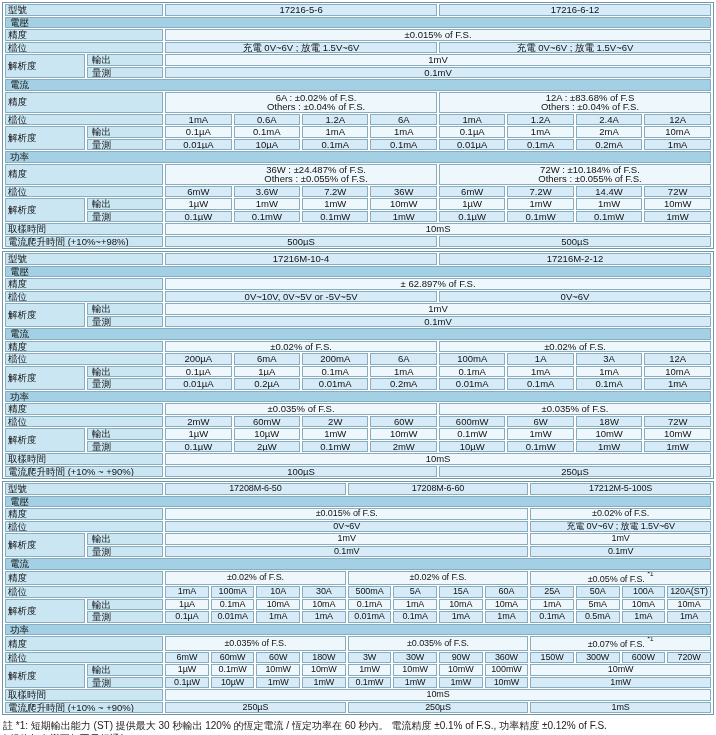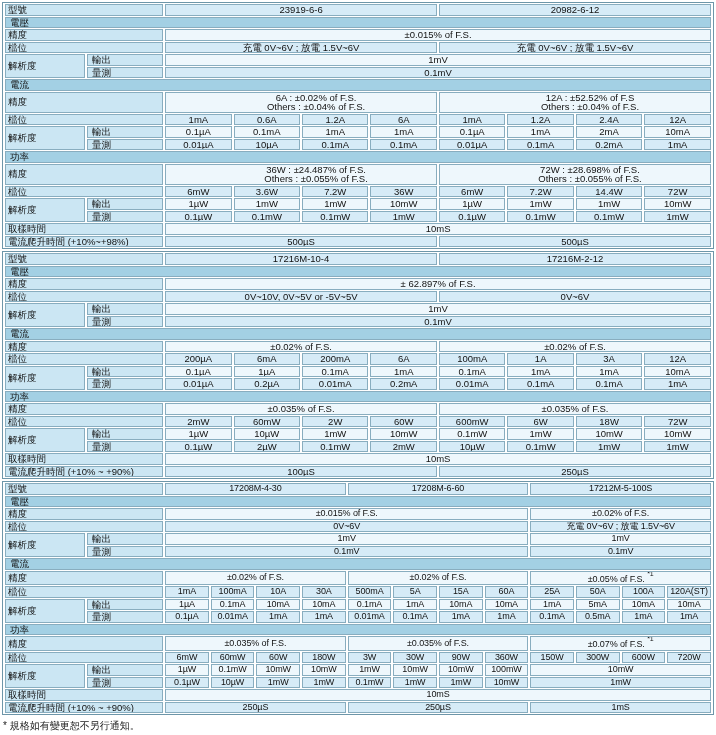--- a/index.html
+++ b/index.html
@@ -59,22 +59,22 @@
         <col style="width:20.8px">
         <col style="width:20.8px">
         <col style="width:20.8px">
         <col style="width:20.8px">
         <col style="width:20.8px">
         <col style="width:20.8px">
       </colgroup>
       <tbody>
         <tr>
           <td class="lab" colspan="2">型號</td>
-          <td class="c rb" colspan="12">23919-6-6</td>
-          <td class="c rb" colspan="12">20982-6-12</td>
+          <td class="c rb" colspan="12">17216-5-6</td>
+          <td class="c rb" colspan="12">17216-6-12</td>
         </tr>
         <tr>
           <td class="bandtd" colspan="26">電壓</td>
         </tr>
         <tr>
           <td class="lab" colspan="2">精度</td>
           <td class="c ra" colspan="24">±0.015% of F.S.</td>
         </tr>
         <tr>
           <td class="lab" colspan="2">檔位</td>
@@ -93,21 +93,21 @@
         <tr>
           <td class="bandtd" colspan="26">電流</td>
         </tr>
         <tr>
           <td class="lab" colspan="2">精度</td>
           <td class="c ra" colspan="12">
             <div>6A : ±0.02% of F.S.</div>
             <div>Others : ±0.04% of F.S.</div>
           </td>
           <td class="c ra" colspan="12">
-            <div>12A : ±52.52% of F.S</div>
+            <div>12A : ±83.68% of F.S</div>
             <div>Others : ±0.04% of F.S.</div>
           </td>
         </tr>
         <tr>
           <td class="lab" colspan="2">檔位</td>
           <td class="c rb" colspan="3">1mA</td>
           <td class="c rb" colspan="3">0.6A</td>
           <td class="c rb" colspan="3">1.2A</td>
           <td class="c rb" colspan="3">6A</td>
           <td class="c rb" colspan="3">1mA</td>
@@ -141,21 +141,21 @@
         <tr>
           <td class="bandtd" colspan="26">功率</td>
         </tr>
         <tr>
           <td class="lab" colspan="2">精度</td>
           <td class="c ra" colspan="12">
             <div>36W : ±24.487% of F.S.</div>
             <div>Others : ±0.055% of F.S.</div>
           </td>
           <td class="c ra" colspan="12">
-            <div>72W : ±28.698% of F.S.</div>
+            <div>72W : ±10.184% of F.S.</div>
             <div>Others : ±0.055% of F.S.</div>
           </td>
         </tr>
         <tr>
           <td class="lab" colspan="2">檔位</td>
           <td class="c rb" colspan="3">6mW</td>
           <td class="c rb" colspan="3">3.6W</td>
           <td class="c rb" colspan="3">7.2W</td>
           <td class="c rb" colspan="3">36W</td>
           <td class="c rb" colspan="3">6mW</td>
@@ -373,21 +373,21 @@
         <col style="width:20.8px">
         <col style="width:20.8px">
         <col style="width:20.8px">
         <col style="width:20.8px">
         <col style="width:20.8px">
         <col style="width:20.8px">
       </colgroup>
       <tbody>
         <tr>
           <td class="lab" colspan="2">型號</td>
-          <td class="c rb" colspan="8">17208M-4-30</td>
+          <td class="c rb" colspan="8">17208M-6-50</td>
           <td class="c rb" colspan="8">17208M-6-60</td>
           <td class="c rb" colspan="8">17212M-5-100S</td>
         </tr>
         <tr>
           <td class="bandtd" colspan="26">電壓</td>
         </tr>
         <tr>
           <td class="lab" colspan="2">精度</td>
           <td class="c ra" colspan="16">±0.015% of F.S.</td>
           <td class="c ra" colspan="8">±0.02% of F.S.</td>
@@ -520,14 +520,15 @@
           <td class="lab" colspan="2">電流爬升時間 (+10% ~ +90%)</td>
           <td class="c rb" colspan="8">250µS</td>
           <td class="c rb" colspan="8">250µS</td>
           <td class="c rb" colspan="8">1mS</td>
         </tr>
       </tbody>
     </table>
   </div>
 
 <div id="footnotes">
+  <div>註 *1: 短期輸出能力 (ST) 提供最大 30 秒輸出 120% 的恆定電流 / 恆定功率在 60 秒內。 電流精度 ±0.1% of F.S., 功率精度 ±0.12% of F.S.</div>
   <div>* 規格如有變更恕不另行通知。</div>
 </div>
 
 </body></html>

